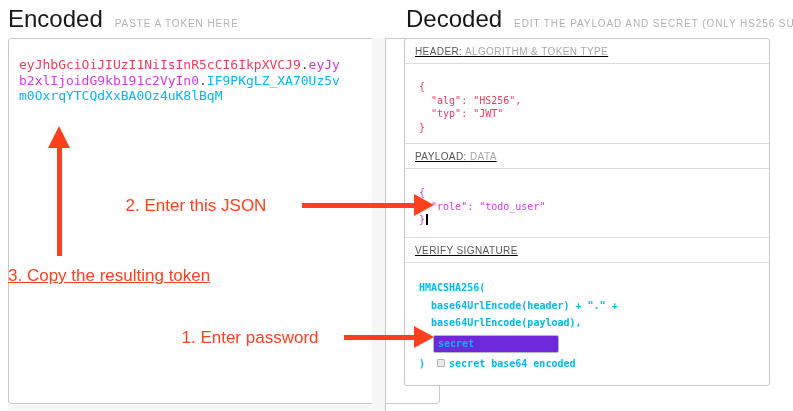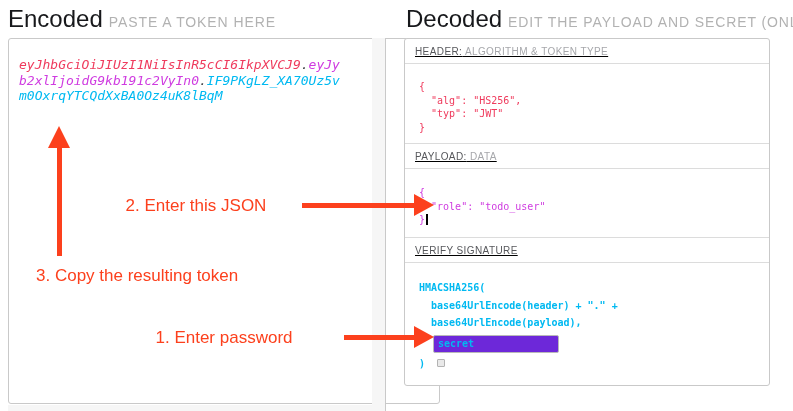--- a/index.html
+++ b/index.html
@@ -15,25 +15,25 @@
     --c-subtitle:#b2b2b2;
   }
   *{margin:0;padding:0;box-sizing:border-box;}
   html,body{background:#fff;}
   body{font-family:"Liberation Sans",sans-serif;}
   #stage{position:relative;width:793px;height:411px;background:#fff;overflow:hidden;}
 
   
   .col-head{position:absolute;top:5px;display:flex;align-items:baseline;white-space:nowrap;}
   .col-head .big{font-size:24px;font-weight:400;color:#17181b;letter-spacing:0;}
-  .col-head .sub{font-size:14px;color:var(--c-subtitle);letter-spacing:.9px;margin-left:6px;font-weight:400;}
+  .col-head .sub{font-size:10px;color:var(--c-subtitle);letter-spacing:.9px;margin-left:12px;font-weight:400;}
 
   
   .token-area{position:absolute;left:8px;top:38px;width:432px;height:366px;background:#fff;
-    border:1px solid var(--c-border);border-radius:3px;padding:18px 10px 10px 10px;cursor:text;font-style:italic;}
+    border:1px solid var(--c-border);border-radius:3px;padding:18px 10px 10px 10px;cursor:text;}
   .token-line{font-family:"DejaVu Sans Mono","Liberation Mono",monospace;font-size:13px;line-height:15.5px;
     white-space:pre;font-weight:400;}
   .tok-header{color:var(--c-header);}
   .tok-payload{color:var(--c-payload);}
   .tok-signature{color:var(--c-sig);margin-top:32px;}
   .tok-dot{color:var(--c-dot);}
 
   
   .gutter{position:absolute;left:372px;top:38px;width:14px;height:373px;background:#f6f6f6;
     border-right:1px solid var(--c-border);}
@@ -123,29 +123,30 @@
     <div class="code-block" id="sig-block">
       <div id="sig-lines">
           <div class="code-line">HMACSHA256(</div>
           <div class="code-line">  base64UrlEncode(header) + "." +</div>
           <div class="code-line">  base64UrlEncode(payload),</div>
         </div>
       <input class="secret-input" type="text" value="secret" style="">
       <div class="sig-footer">
         <span>) </span>
         <span class="checkbox"></span>
+        <span>secret base64 encoded</span>
       </div>
     </div>
   </div>
 
   <div class="annot right" style="left:96px;top:196px;width:200px;">2. Enter this JSON</div>
   <div class="arrow-line-h" style="left:302px;top:203px;width:112px;"></div>
   <div class="arrow-head-right" style="left:414px;top:194px;"></div>
 
-  <div class="annot" style="left:36px;top:266px;">3. Copy the resulting token</div>
+  <div class="annot" style="left:8px;top:266px;text-decoration:underline;">3. Copy the resulting token</div>
   <div class="arrow-line-v" style="left:57px;top:146px;height:110px;"></div>
   <div class="arrow-head-up" style="left:48px;top:126px;"></div>
 
-  <div class="annot right" style="left:124px;top:328px;width:200px;">1. Enter password</div>
+  <div class="annot right" style="left:150px;top:328px;width:200px;">1. Enter password</div>
   <div class="arrow-line-h" style="left:344px;top:335px;width:70px;"></div>
   <div class="arrow-head-right" style="left:414px;top:326px;"></div>
 
 </div>
 
 </body></html>

